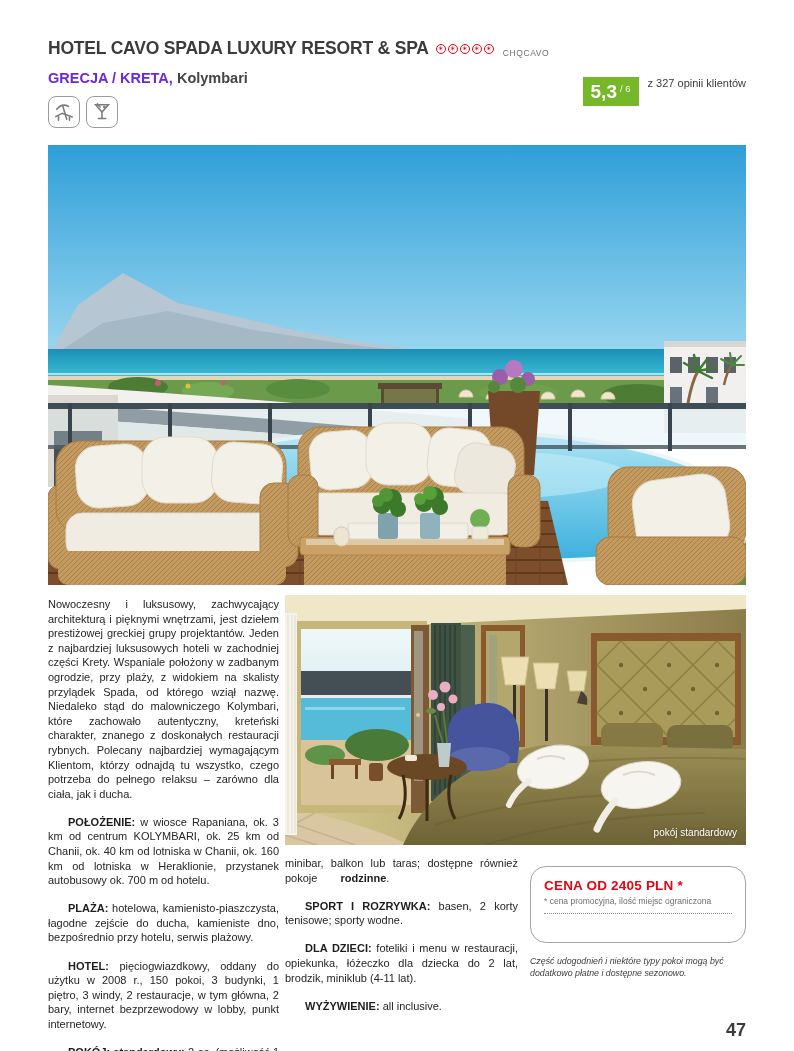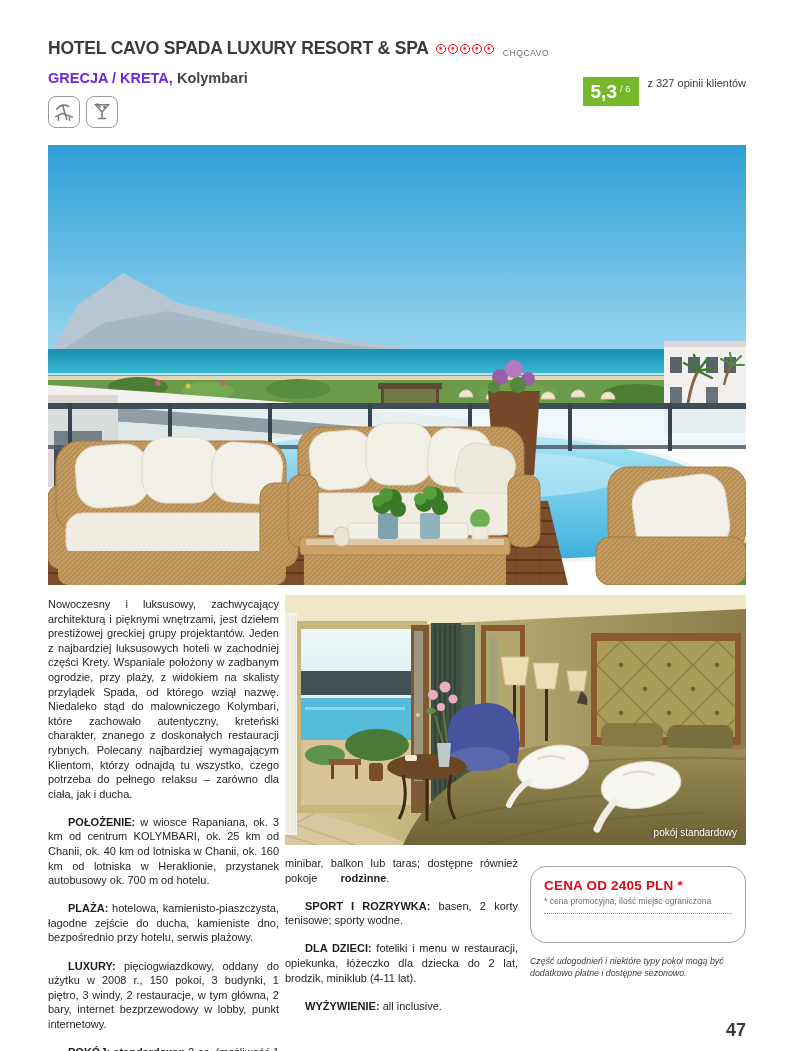--- a/index.html
+++ b/index.html
@@ -342,21 +342,21 @@
       <path d="M152,148 l14,0 l-2,24 l-10,0 Z" fill="#ccd8da" opacity=".9"></path>
       <rect x="120" y="160" width="12" height="6" rx="2" fill="#f0ead8"></rect>
     </svg>
     <figcaption class="room-caption">pokój standardowy</figcaption>
   </figure>
 
   <div class="col-left body-text">
     <p>Nowoczesny i luksusowy, zachwycający architekturą i pięknymi wnętrzami, jest dziełem prestiżowej greckiej grupy projektantów. Jeden z najbardziej luksusowych hoteli w zachodniej części Krety. Wspaniale położony w zadbanym ogrodzie, przy plaży, z widokiem na skalisty przylądek Spada, od którego wziął nazwę. Niedaleko stąd do malowniczego Kolymbari, które zachowało autentyczny, kreteński charakter, znanego z doskonałych restauracji rybnych. Polecany najbardziej wymagającym Klientom, którzy odnajdą tu wszystko, czego potrzeba do pełnego relaksu – zarówno dla ciała, jak i ducha.</p>
     <p><b>POŁOŻENIE:</b> <span>w wiosce Rapaniana, ok. 3 km od centrum KOLYMBARI, ok. 25 km od Chanii, ok. 40 km od lotniska w Chanii, ok. 160 km od lotniska w Heraklionie, przystanek autobusowy ok. 700 m od hotelu.</span></p>
     <p><b>PLAŻA:</b> <span>hotelowa, kamienisto-piaszczysta, łagodne zejście do ducha, kamieniste dno, bezpośrednio przy hotelu, serwis plażowy.</span></p>
-    <p><b>LUXURY:</b> <span>pięciogwiazdkowy, oddany do użytku w 2008 r., 150 pokoi, 3 budynki, 1 piętro, 3 windy, 2 restauracje, w tym główna, 2 bary, internet bezprzewodowy w lobby, punkt internetowy.</span></p>
+    <p><b>HOTEL:</b> <span>pięciogwiazdkowy, oddany do użytku w 2008 r., 150 pokoi, 3 budynki, 1 piętro, 3 windy, 2 restauracje, w tym główna, 2 bary, internet bezprzewodowy w lobby, punkt internetowy.</span></p>
     <p><b>POKÓJ: standardowy:</b> <span>2-os. (możliwość 1 dostawki), ok. 32 m², klimatyzowany, łazienka, telewizja satelitarna, internet bezprzewodowy, sejf,</span></p>
   </div>
 
   <div class="col-middle body-text">
     <p><span>minibar, balkon lub taras; dostępne również pokoje </span><b>rodzinne</b><span>.</span></p>
     <p><b>SPORT I ROZRYWKA:</b> <span>basen, 2 korty tenisowe; sporty wodne.</span></p>
     <p><b>DLA DZIECI:</b> <span>foteliki i menu w restauracji, opiekunka, łóżeczko dla dziecka do 2 lat, brodzik, miniklub (4-11 lat).</span></p>
     <p><b>WYŻYWIENIE:</b> <span>all inclusive.</span></p>
   </div>
 

